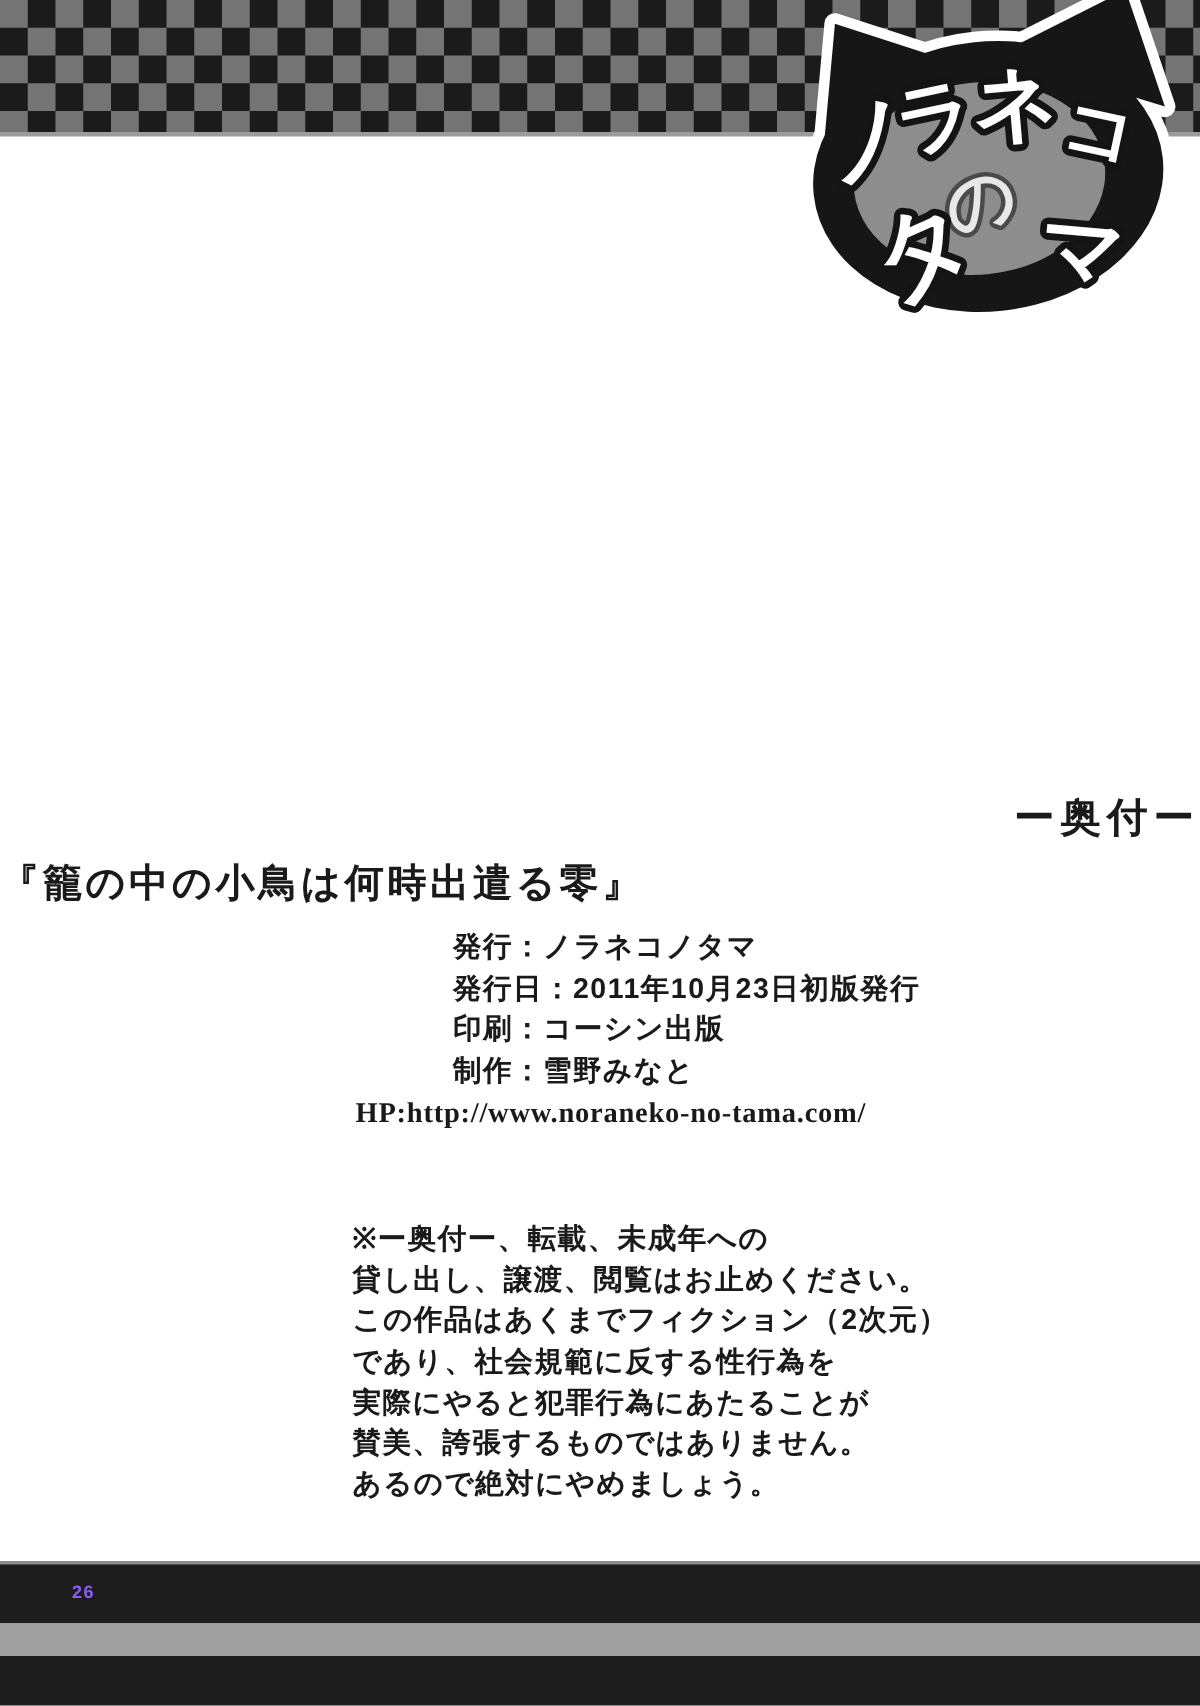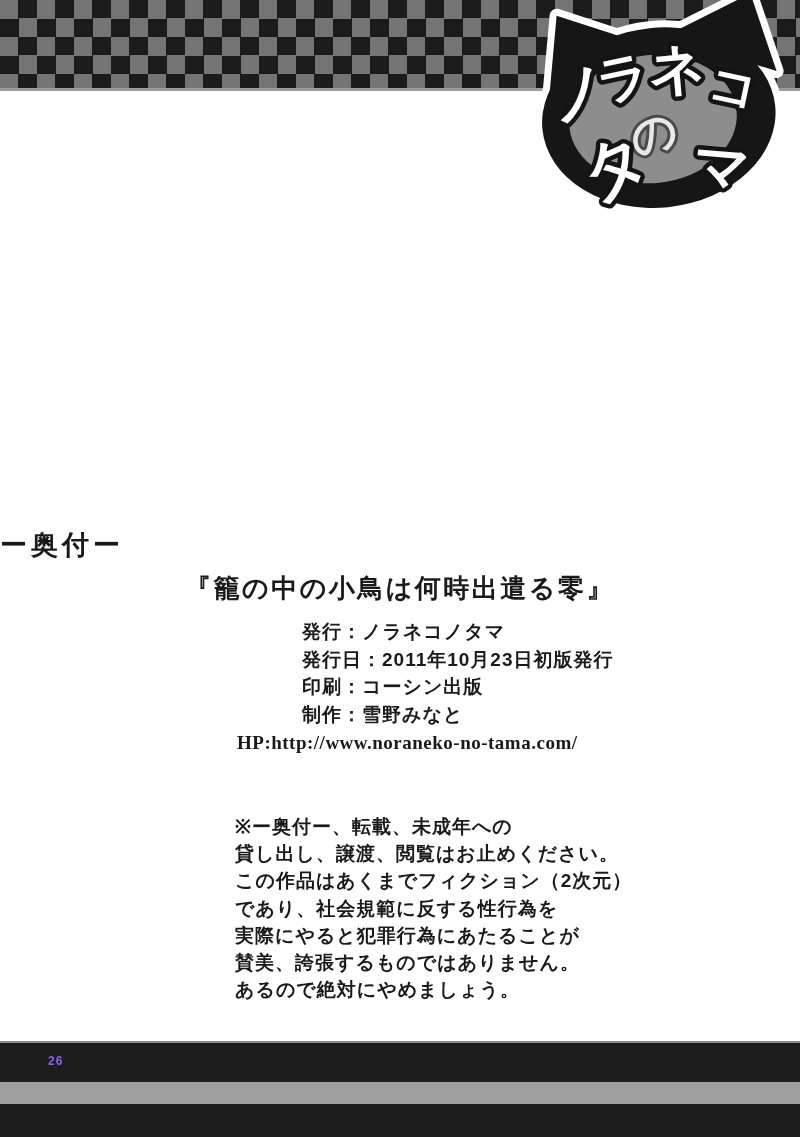--- a/index.html
+++ b/index.html
@@ -21,25 +21,25 @@
   }
   .checker-underline {
     position: absolute; left: 0; top: 88px; width: 800px; height: 3px;
     background: #9b9b9b;
   }
   .cat-logo-svg { position: absolute; left: 490px; top: 0; width: 310px; height: 235px; z-index: 3; }
 
   
   .heading {
     position: absolute; left: 0; top: 527px; width: 800px;
-    text-align: left; font-size: 27px; font-weight: 700; letter-spacing: 4px;
+    text-align: right; font-size: 27px; font-weight: 700; letter-spacing: 4px;
   }
   .book-title {
     position: absolute; left: 0; top: 571px; width: 800px;
-    text-align: center; font-size: 26px; font-weight: 700; letter-spacing: 2.5px;
+    text-align: left; font-size: 26px; font-weight: 700; letter-spacing: 2.5px;
   }
   .pub-block {
     position: absolute; left: 270px; top: 618px;
     font-size: 19px; font-weight: 700; line-height: 27.5px; letter-spacing: 1px; margin-left: 32px;
   }
   .contact-block {
     position: absolute; left: 237px; top: 729px;
     font-family: "Liberation Serif", serif;
     font-size: 19px; font-weight: 600; line-height: 27.5px; letter-spacing: 0.5px;
   }

